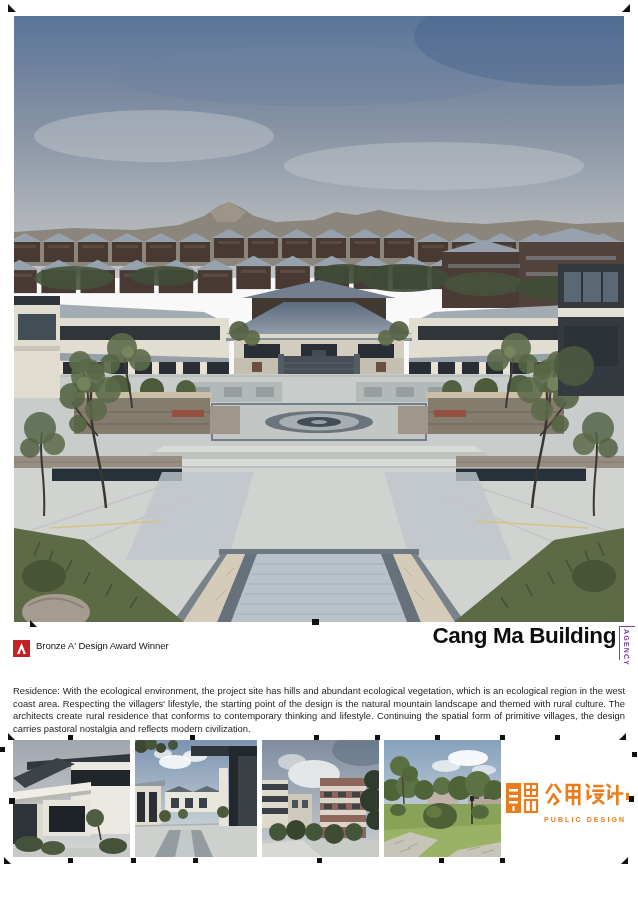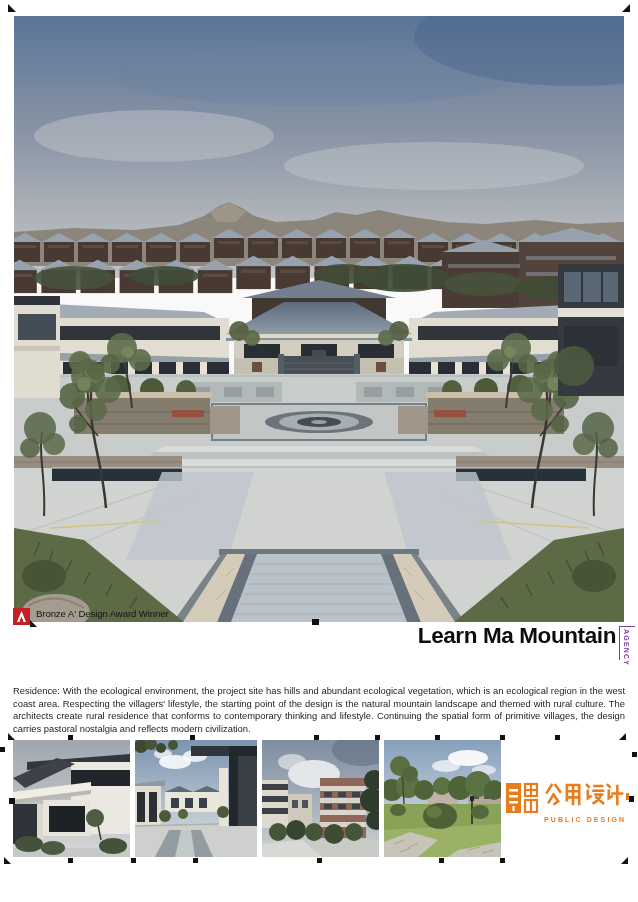--- a/index.html
+++ b/index.html
@@ -3,21 +3,21 @@
 <meta charset="utf-8">
 <style>
   html,body{margin:0;padding:0;background:#fff;}
   .page{position:relative;width:638px;height:902px;background:#fff;overflow:hidden;
         font-family:"Liberation Sans","DejaVu Sans",sans-serif;}
   .page *{box-sizing:border-box;}
   .abs{position:absolute;}
   .photo-main{left:14px;top:16px;}
   .thumbs{left:13px;top:740px;display:flex;gap:5px;}
   .thumb{display:block;}
-  .award-row{left:13px;top:608px;display:flex;gap:6px;align-items:flex-start;}
+  .award-row{left:13px;top:640px;display:flex;gap:6px;align-items:flex-start;}
   .award-logo{width:17px;height:17px;flex:0 0 17px;}
   .award-text{font-size:9.6px;line-height:11.3px;color:#141414;letter-spacing:-0.1px;white-space:nowrap;}
   .title-block{right:22px;top:623px;text-align:right;}
   .project-title{font-size:22.5px;font-weight:bold;color:#0d0d0d;letter-spacing:-0.4px;line-height:25px;white-space:nowrap;}
   .byline{font-size:13.5px;font-weight:bold;line-height:15px;margin-top:0;white-space:nowrap;}
   .byline .by{color:#bcbcbc;font-weight:normal;}
   .byline .designer{color:#c4271f;}
   .agency-tag{left:619px;top:626px;width:18px;height:52px;}
   .agency-line{position:absolute;left:0;top:0;width:16px;height:34px;
                border-left:1.4px solid #7e3f9d;border-top:1.4px solid #7e3f9d;}
@@ -283,21 +283,21 @@
       <rect width="17" height="17" fill="#c42127"></rect>
       <path d="M8.5,3 L13,14 H10.4 L8.5,8.6 L6.4,14 H4 Z" fill="#fff"></path>
       <circle cx="8.5" cy="12.4" r="1.3" fill="#c42127"></circle>
     </svg>
     <div class="award-text">
       <div>Bronze A' Design Award Winner</div>
     </div>
   </div>
 
   <div class="abs title-block">
-    <div class="project-title">Learn Ma Mountain</div>
+    <div class="project-title">Cang Ma Building</div>
   </div>
   <div class="abs agency-tag">
     <div class="agency-line"></div>
     <div class="agency-text">AGENCY</div>
   </div>
 
   <p class="abs description">Residence: With the ecological environment, the project site has hills and abundant ecological vegetation, which is an ecological region in the west coast area. Respecting the villagers' lifestyle, the starting point of the design is the natural mountain landscape and themed with rural culture. The architects create rural residence that conforms to contemporary thinking and lifestyle. Continuing the spatial form of primitive villages, the design carries pastoral nostalgia and reflects modern civilization.</p>
 
   <div class="abs thumbs">
 

